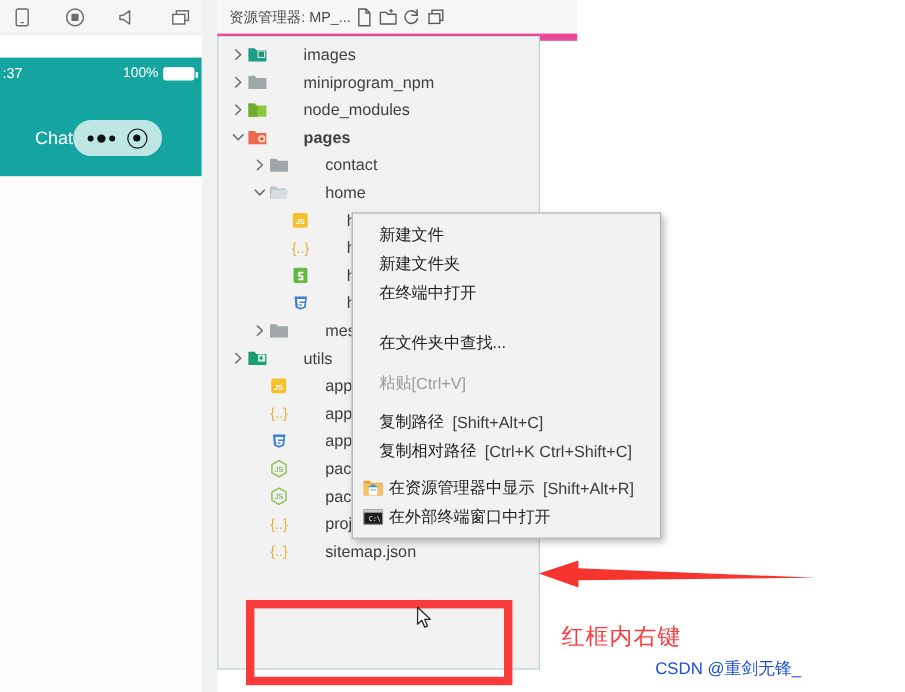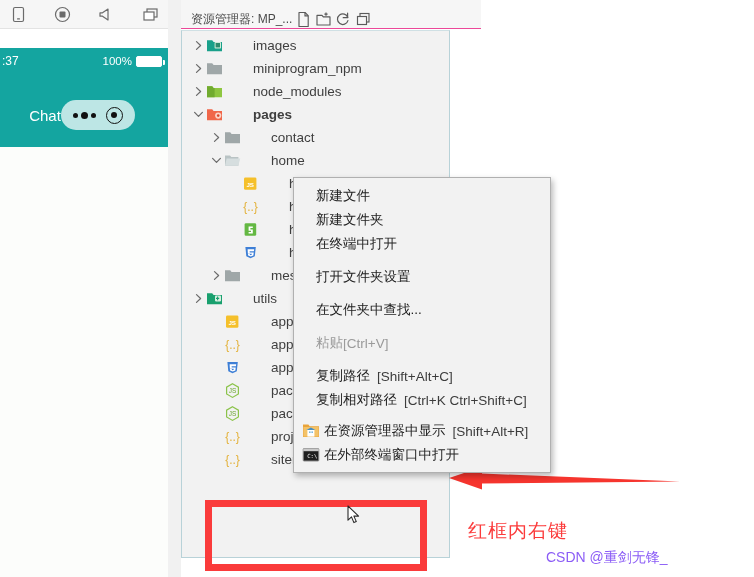--- a/index.html
+++ b/index.html
@@ -18,22 +18,22 @@
   .bg-right{position:absolute;left:450px;top:0;width:304px;height:577px;background:#ffffff;}
 
   
   .toolbar-left{
     position:absolute;left:0;top:0;width:168px;height:28px;
     background:#f6f6f6;border-bottom:1px solid #e3e3e3;
     display:flex;align-items:center;justify-content:center;gap:26px;
   }
   .toolbar-right{
     position:absolute;left:181px;top:0;width:290px;height:28px;
-    background:#f6f6f6;border-bottom:1px solid #ec4899;
-    display:flex;align-items:flex-end;padding-left:10px;gap:2px;
+    background:#f6f6f6;border-bottom:6px solid #ec4899;
+    display:flex;align-items:center;padding-left:10px;gap:2px;
   }
   .tb-title{
     font-size:12px;color:#4a4a4a;white-space:nowrap;letter-spacing:0px;
   }
   .tb-ico{width:18px;height:18px;display:inline-flex;align-items:center;justify-content:center;cursor:pointer;}
   .tb-ico svg{display:block;}
 
   
   .phone-wrap{position:absolute;left:0;top:29px;width:168px;height:548px;background:#fff;}
   .phone-white-top{position:absolute;left:0;top:0;width:168px;height:19px;background:#ffffff;}
@@ -136,21 +136,21 @@
   }
   .cursor{position:absolute;left:347px;top:505px;z-index:25;}
   .arrow{position:absolute;left:449px;top:462px;z-index:28;}
   .anno-text{
     position:absolute;left:468px;top:518px;
     color:#fb3b3b;font-size:19px;letter-spacing:1px;z-index:22;
     font-family:"DejaVu Sans","Liberation Sans",sans-serif;
   }
   .watermark{
     position:absolute;left:546px;top:549px;
-    color:#8b5cf6;font-size:14px;white-space:nowrap;z-index:22;
+    color:#1d4ed8;font-size:14px;white-space:nowrap;z-index:22;
   }
 </style>
 </head>
 <body>
 
 <div class="root">
 
   <div class="bg-left-col"></div>
   <div class="bg-gap"></div>
   <div class="bg-right"></div>
@@ -485,23 +485,20 @@
       <div class="ctx-item">
         <span>新建文件</span>
       </div>
       <div class="ctx-item">
         <span>新建文件夹</span>
       </div>
       <div class="ctx-item">
         <span>在终端中打开</span>
       </div>
       <div class="ctx-gap"></div>
-      <div class="ctx-item">
-        <span>打开文件夹设置</span>
-      </div>
       <div class="ctx-gap"></div>
       <div class="ctx-item">
         <span>在文件夹中查找...</span>
       </div>
       <div class="ctx-gap"></div>
       <div class="ctx-item disabled">
         <span>粘贴</span>
         <span class="kbd dim">[Ctrl+V]</span>
       </div>
       <div class="ctx-gap"></div>

